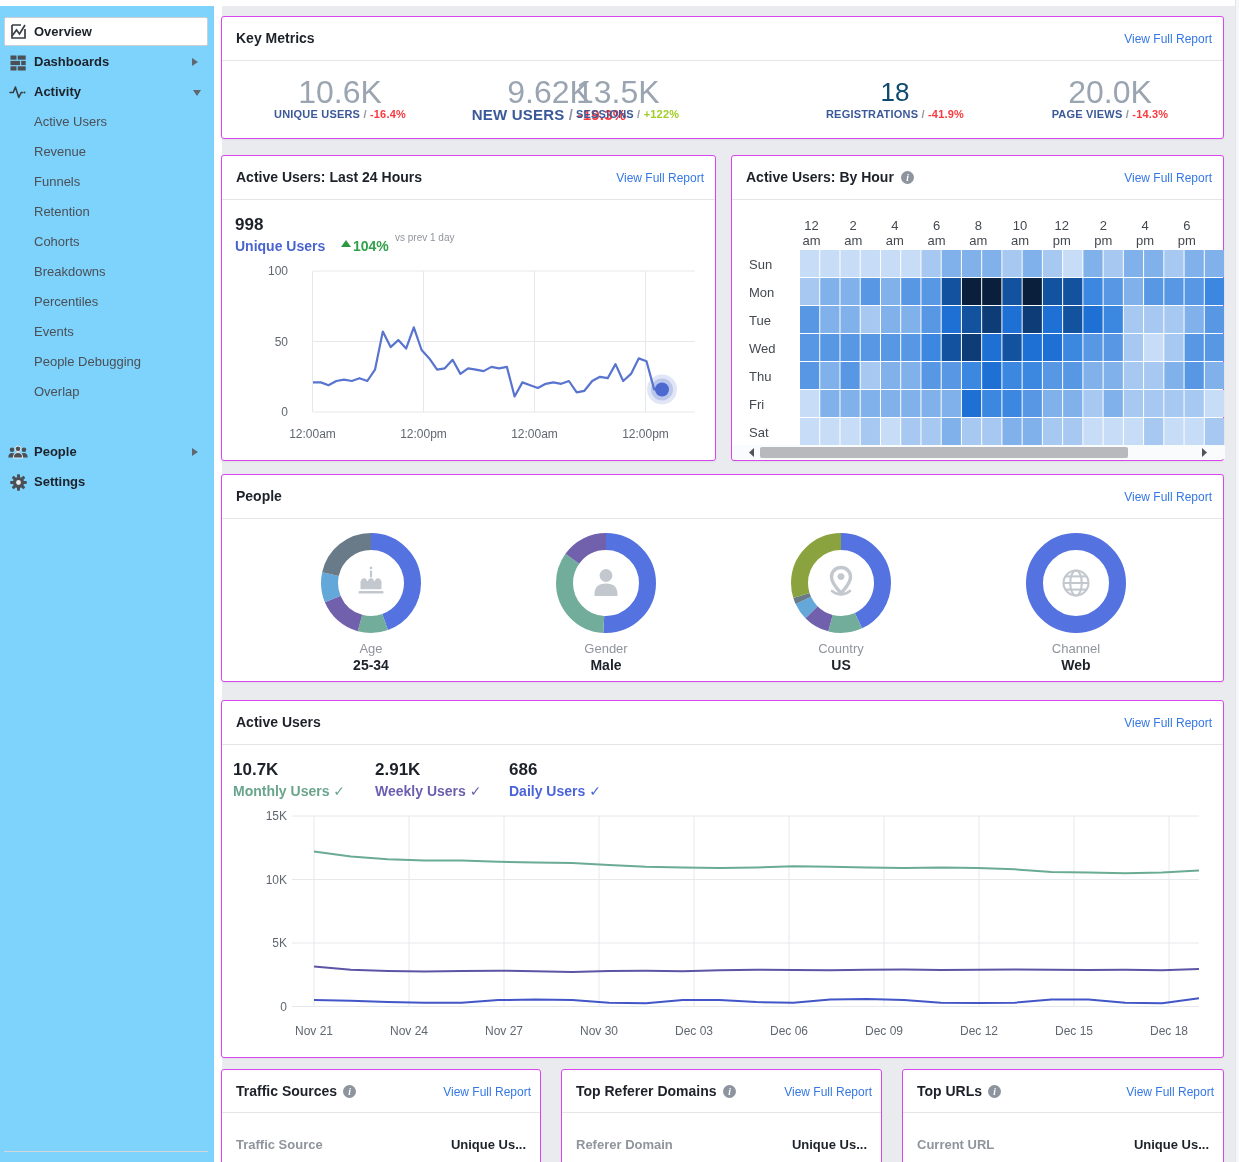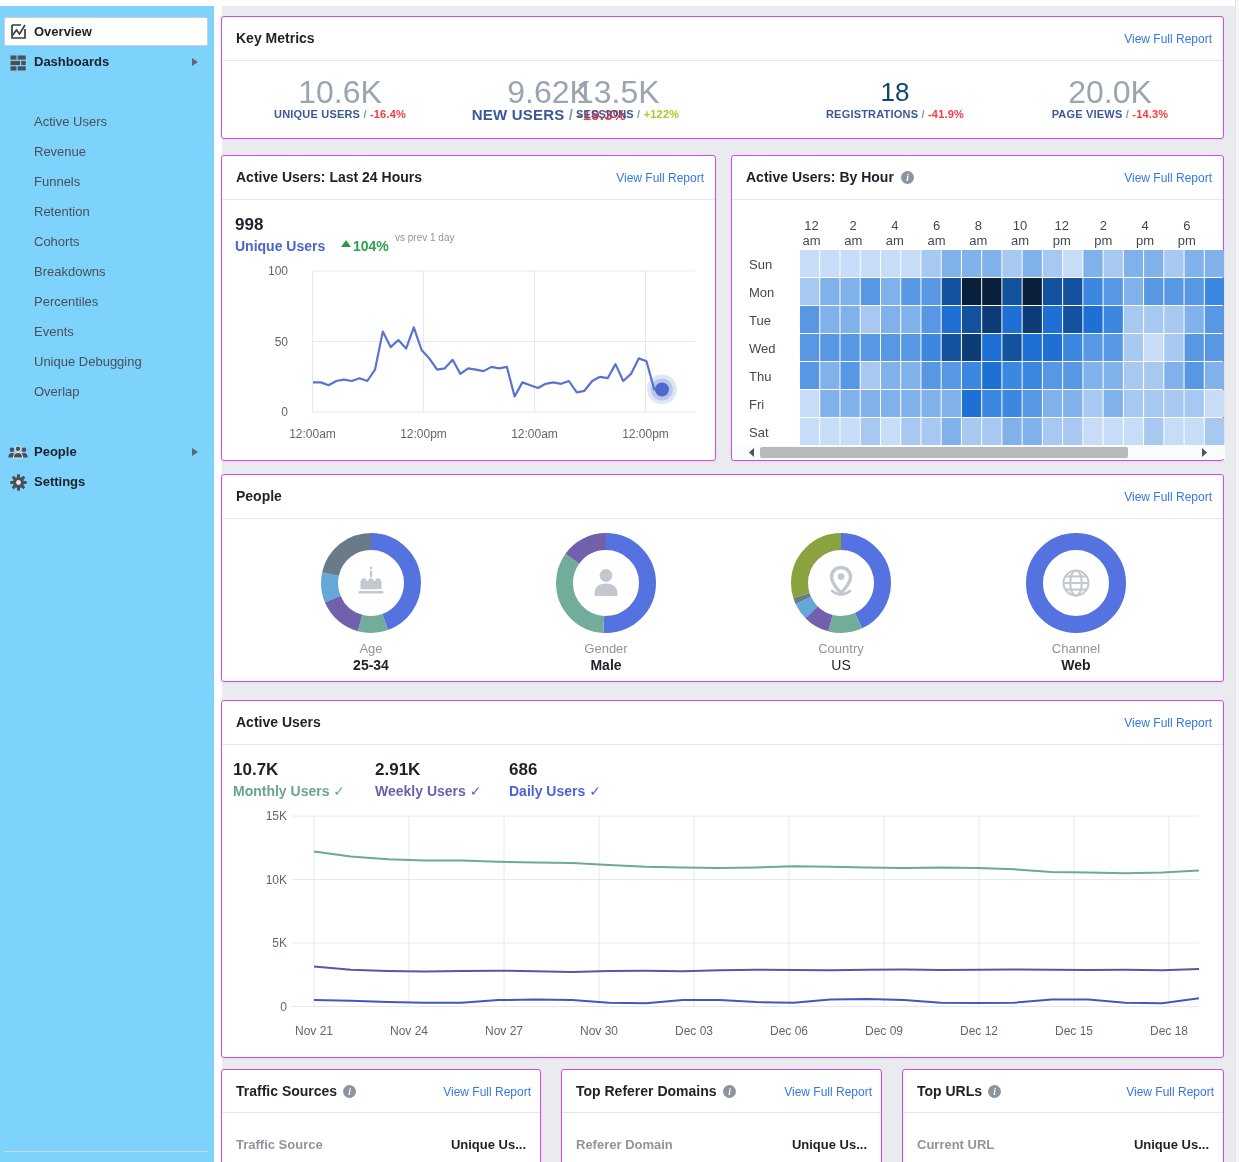--- a/index.html
+++ b/index.html
@@ -27,20 +27,28 @@
           <rect x="7.7" y="1.5" width="8" height="4.2"></rect>
           <rect x="0.5" y="6.9" width="9.5" height="4.2"></rect>
           <rect x="11.2" y="6.9" width="4.5" height="4.2"></rect>
           <rect x="0.5" y="12.3" width="6" height="4.2"></rect>
           <rect x="7.7" y="12.3" width="8" height="4.2"></rect>
         </g>
       </svg>
       <div style="position:absolute;left:34px;top:0;line-height:30px;font-size:13px;font-weight:bold;color:#1d2129">Dashboards</div>
       <div style="position:absolute;right:16px;top:11px;width:0;height:0;border-left:6px solid #606770;border-top:4.5px solid transparent;border-bottom:4.5px solid transparent"></div>
     </div>
+    <div class="abs" style="left:0;top:70.5px;width:214px;height:30px">
+      <svg width="19" height="17" viewBox="0 0 19 17" style="position:absolute;left:9px;top:7px">
+        <path d="M1 8.5 h3.2 l2.2 -5.5 l3.4 10.5 l2.4 -5 h1.4" fill="none" stroke="#3a3f45" stroke-width="1.6" stroke-linecap="round" stroke-linejoin="round"></path>
+        <circle cx="15.5" cy="8.5" r="1" fill="#3a3f45"></circle>
+      </svg>
+      <div style="position:absolute;left:34px;top:0;line-height:30px;font-size:13px;font-weight:bold;color:#1d2129">Activity</div>
+      <div style="position:absolute;right:13px;top:13px;width:0;height:0;border-top:6px solid #606770;border-left:4.5px solid transparent;border-right:4.5px solid transparent"></div>
+    </div>
     <div class="abs" style="left:0;top:100.5px;width:214px;height:30px">
       <div style="position:absolute;left:34px;top:0;line-height:30px;font-size:13px;color:#4b4f56">Active Users</div>
     </div>
     <div class="abs" style="left:0;top:130.5px;width:214px;height:30px">
       <div style="position:absolute;left:34px;top:0;line-height:30px;font-size:13px;color:#4b4f56">Revenue</div>
     </div>
     <div class="abs" style="left:0;top:160.5px;width:214px;height:30px">
       <div style="position:absolute;left:34px;top:0;line-height:30px;font-size:13px;color:#4b4f56">Funnels</div>
     </div>
     <div class="abs" style="left:0;top:190.5px;width:214px;height:30px">
@@ -52,21 +60,21 @@
     <div class="abs" style="left:0;top:250.5px;width:214px;height:30px">
       <div style="position:absolute;left:34px;top:0;line-height:30px;font-size:13px;color:#4b4f56">Breakdowns</div>
     </div>
     <div class="abs" style="left:0;top:280.5px;width:214px;height:30px">
       <div style="position:absolute;left:34px;top:0;line-height:30px;font-size:13px;color:#4b4f56">Percentiles</div>
     </div>
     <div class="abs" style="left:0;top:310.5px;width:214px;height:30px">
       <div style="position:absolute;left:34px;top:0;line-height:30px;font-size:13px;color:#4b4f56">Events</div>
     </div>
     <div class="abs" style="left:0;top:340.5px;width:214px;height:30px">
-      <div style="position:absolute;left:34px;top:0;line-height:30px;font-size:13px;color:#4b4f56">Unique Debugging</div>
+      <div style="position:absolute;left:34px;top:0;line-height:30px;font-size:13px;color:#4b4f56">People Debugging</div>
     </div>
     <div class="abs" style="left:0;top:370.5px;width:214px;height:30px">
       <div style="position:absolute;left:34px;top:0;line-height:30px;font-size:13px;color:#4b4f56">Overlap</div>
     </div>
     <div class="abs" style="left:0;top:430.5px;width:214px;height:30px">
       <svg width="20" height="15" viewBox="0 0 20 15" style="position:absolute;left:8px;top:8px">
         <g fill="#4b4f56">
           <circle cx="4" cy="4.8" r="2.3"></circle>
           <path d="M0.3 12.5 q0 -4.6 3.7 -4.6 q3.7 0 3.7 4.6 Z"></path>
           <circle cx="16" cy="4.8" r="2.3"></circle>
@@ -388,21 +396,21 @@
         <line x1="39.5" y1="52" x2="64.5" y2="52"></line>
         <line x1="41.2" y1="45.4" x2="62.8" y2="45.4"></line>
         <line x1="41.2" y1="58.6" x2="62.8" y2="58.6"></line>
       </g>
     </svg>
     <div class="abs" style="left:49px;top:166px;width:200px;text-align:center;font-size:13px;color:#90949c">Age</div>
     <div class="abs" style="left:49px;top:182px;width:200px;text-align:center;font-size:14px;font-weight:bold;color:#1d2129">25-34</div>
     <div class="abs" style="left:284px;top:166px;width:200px;text-align:center;font-size:13px;color:#90949c">Gender</div>
     <div class="abs" style="left:284px;top:182px;width:200px;text-align:center;font-size:14px;font-weight:bold;color:#1d2129">Male</div>
     <div class="abs" style="left:519px;top:166px;width:200px;text-align:center;font-size:13px;color:#90949c">Country</div>
-    <div class="abs" style="left:519px;top:182px;width:200px;text-align:center;font-size:14px;font-weight:normal;color:#1d2129">US</div>
+    <div class="abs" style="left:519px;top:182px;width:200px;text-align:center;font-size:14px;font-weight:bold;color:#1d2129">US</div>
     <div class="abs" style="left:754px;top:166px;width:200px;text-align:center;font-size:13px;color:#90949c">Channel</div>
     <div class="abs" style="left:754px;top:182px;width:200px;text-align:center;font-size:14px;font-weight:bold;color:#1d2129">Web</div>
   </div>
 <div class="card" style="left:221px;top:700px;width:1003px;height:358px">
     <div class="hdr">Active Users</div>
     <div class="vfr">View Full Report</div>
     <div class="hdrline"></div>
     <div class="abs" style="left:11px;top:59px;font-size:17px;font-weight:bold;color:#1d2129">10.7K</div>
     <div class="abs" style="left:11px;top:82px;font-size:14px;font-weight:bold;color:#69a58c">Monthly Users <span style="font-weight:normal">✓</span></div>
     <div class="abs" style="left:153px;top:59px;font-size:17px;font-weight:bold;color:#1d2129">2.91K</div>

